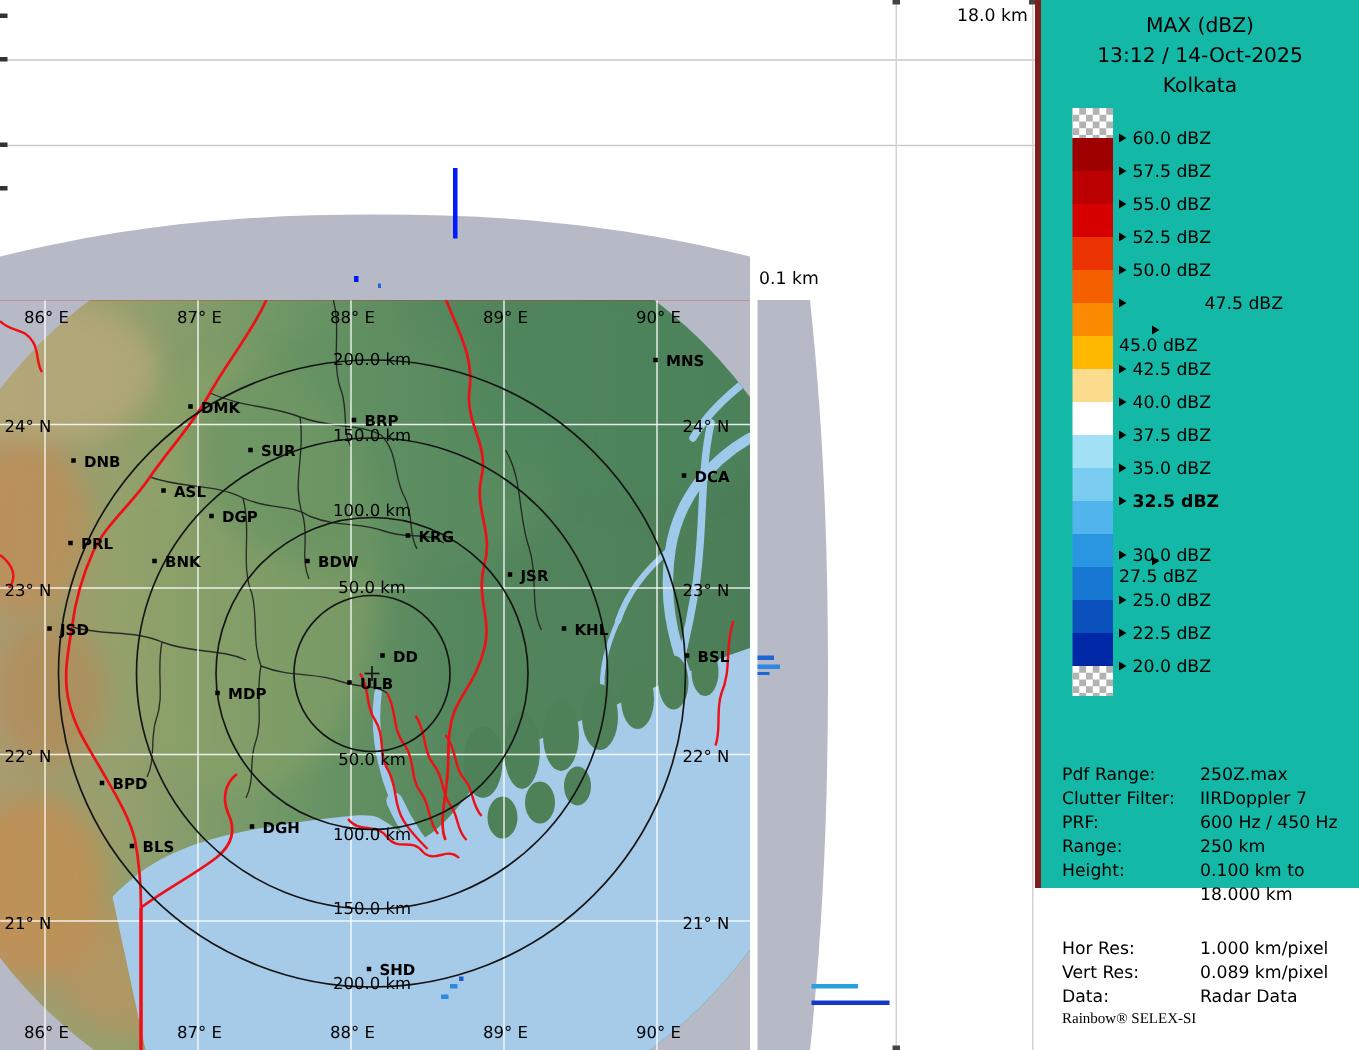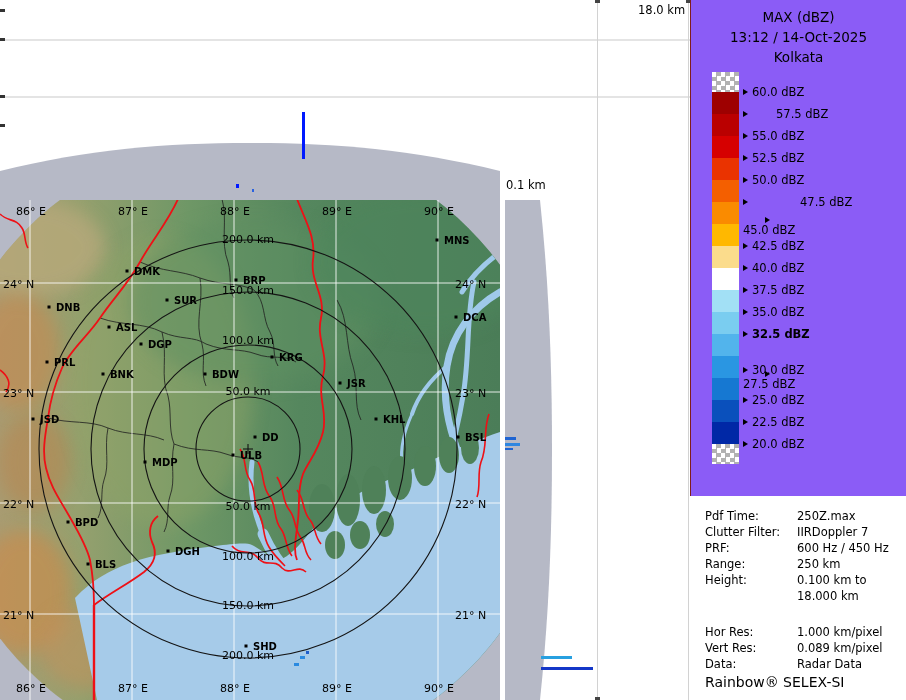--- a/index.html
+++ b/index.html
@@ -1,32 +1,32 @@
 <!DOCTYPE html>
 <html><head>
 <meta charset="utf-8">
 <style>
   html,body{margin:0;padding:0;background:#fff;}
   #root{position:relative;width:906px;height:700px;background:#ffffff;font-family:"DejaVu Sans",sans-serif;overflow:hidden;}
   #left-graphics{position:absolute;left:0;top:0;}
 
-  #right-panel{position:absolute;left:690px;top:0;width:216px;height:496px;background:#8b5cf6;border-left:1px solid #7f1d1d;box-sizing:border-box;}
+  #right-panel{position:absolute;left:690px;top:0;width:216px;height:592px;background:#14b8a6;border-left:4px solid #7f1d1d;box-sizing:border-box;}
   .title-block{padding-top:7px;text-align:center;font-size:13.5px;line-height:20px;color:#000;}
   #color-bar{position:absolute;left:21px;top:72px;width:27px;}
   .checker{height:20px;background-color:#cfcfcf;background-image:repeating-conic-gradient(#b2b2b2 0% 25%,#ffffff 0% 50%);background-size:9px 9px;}
   .band{height:22px;}
   #legend-labels{position:absolute;left:0;top:0;width:100%;height:100%;}
   .legend-entry{position:absolute;left:52px;height:14px;display:flex;align-items:center;font-size:11.5px;color:#000;white-space:nowrap;}
   .arr{width:0;height:0;border-left:5px solid #000;border-top:3.5px solid transparent;border-bottom:3.5px solid transparent;margin-right:4px;}
   .meta{position:absolute;left:14px;font-size:11.5px;line-height:16px;color:#000;}
   .meta-row{display:flex;white-space:nowrap;}
   .meta-label{width:92px;flex:none;}
   #meta1{top:508px;}
   #meta2{top:624px;}
-  #brand{position:absolute;left:14px;top:674px;font-size:14px;color:#000;}
+  #brand{position:absolute;left:14px;top:674px;font-size:10px;color:#000;font-family:Liberation Serif, serif;}
 
   svg text{font-family:"DejaVu Sans",sans-serif;}
   .maplbl{font-size:11px;fill:#000;}
   .stlbl{font-size:10px;font-weight:bold;fill:#000;}
   .cslbl{font-size:11.5px;fill:#000;}
   .stdot{fill:#000;}
 </style>
 </head>
 <body>
 
@@ -289,21 +289,21 @@
           <div class="band" style="background: rgb(0, 40, 166);"></div>
         </div>
       <div class="checker"></div>
     </div>
 
     <div id="legend-labels">
         <div class="legend-entry" style="top: 85px;">
           <span class="arr"></span>
           <span>60.0 dBZ</span>
         </div>
-        <div class="legend-entry" style="top: 107px; gap: 24px;">
+        <div class="legend-entry" style="top: 107px;">
           <span class="arr"></span>
           <span>57.5 dBZ</span>
         </div>
         <div class="legend-entry" style="top: 129px;">
           <span class="arr"></span>
           <span>55.0 dBZ</span>
         </div>
         <div class="legend-entry" style="top: 151px;">
           <span class="arr"></span>
           <span>52.5 dBZ</span>
@@ -357,21 +357,21 @@
           <span>22.5 dBZ</span>
         </div>
         <div class="legend-entry" style="top: 437px; justify-content: space-between;">
           <span class="arr"></span>
           <span>20.0 dBZ</span>
         </div>
       </div>
 
     <div id="meta1" class="meta">
         <div class="meta-row">
-          <span class="meta-label">Pdf Time:</span>
+          <span class="meta-label">Pdf Range:</span>
           <span class="meta-value">250Z.max</span>
         </div>
         <div class="meta-row">
           <span class="meta-label">Clutter Filter:</span>
           <span class="meta-value">IIRDoppler 7</span>
         </div>
         <div class="meta-row">
           <span class="meta-label">PRF:</span>
           <span class="meta-value">600 Hz / 450 Hz</span>
         </div>

